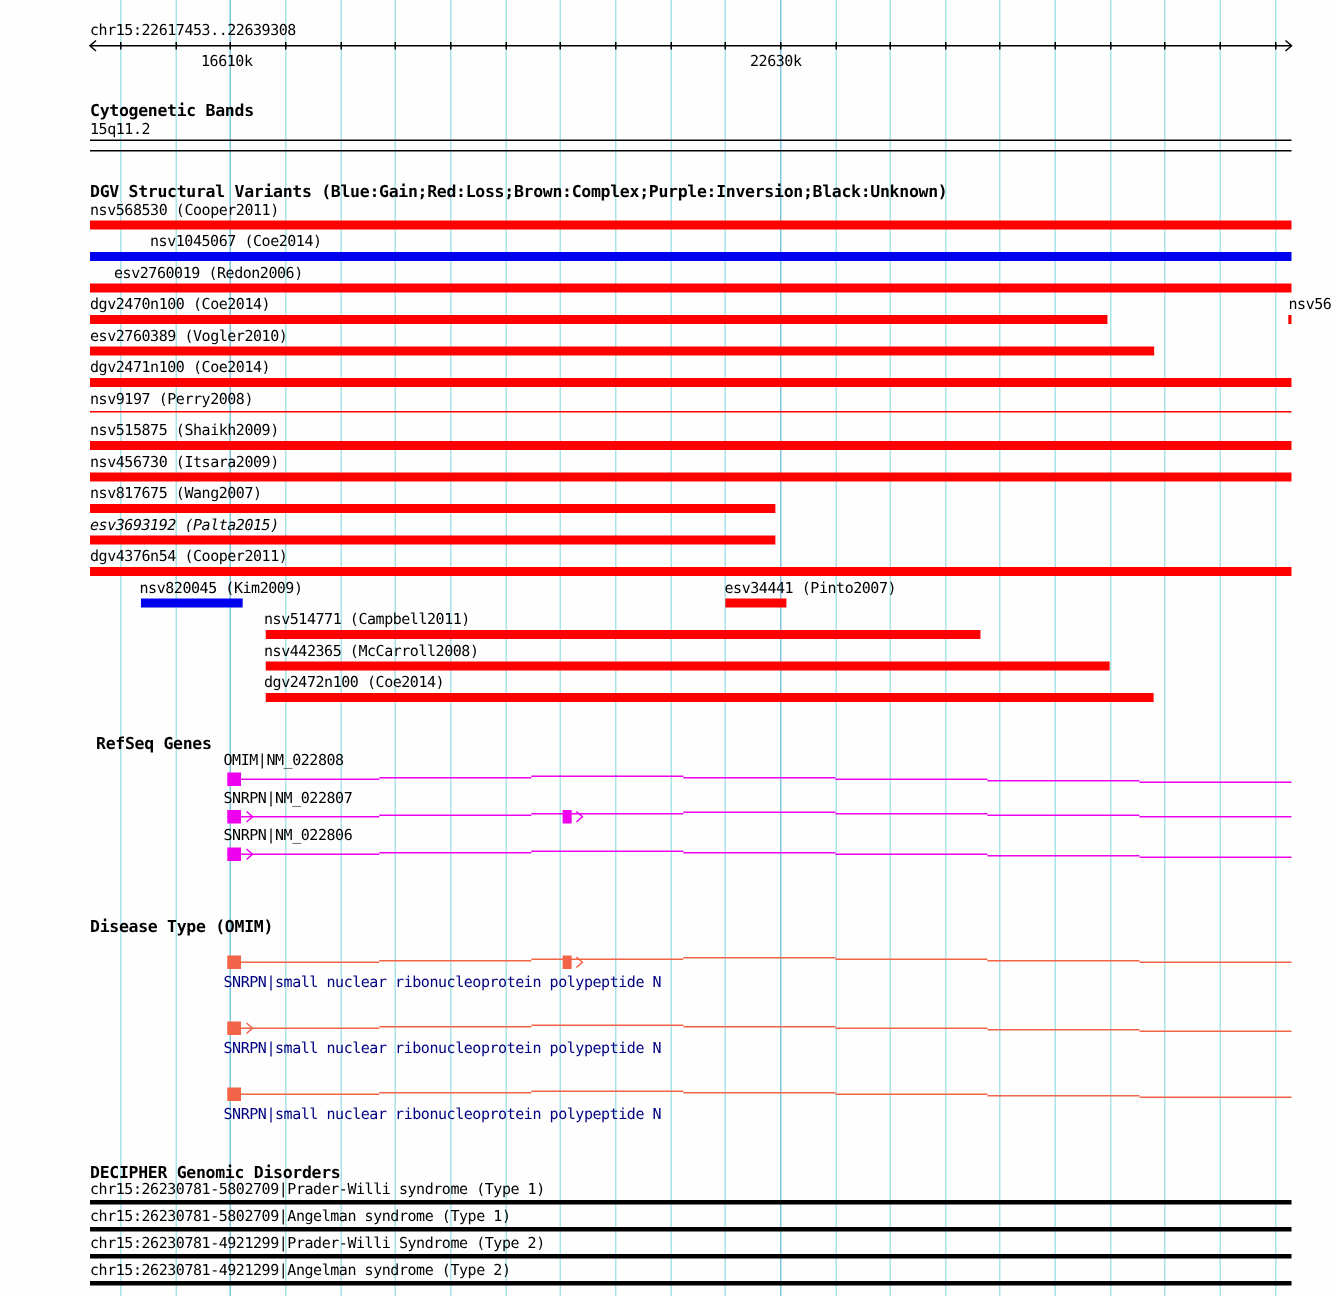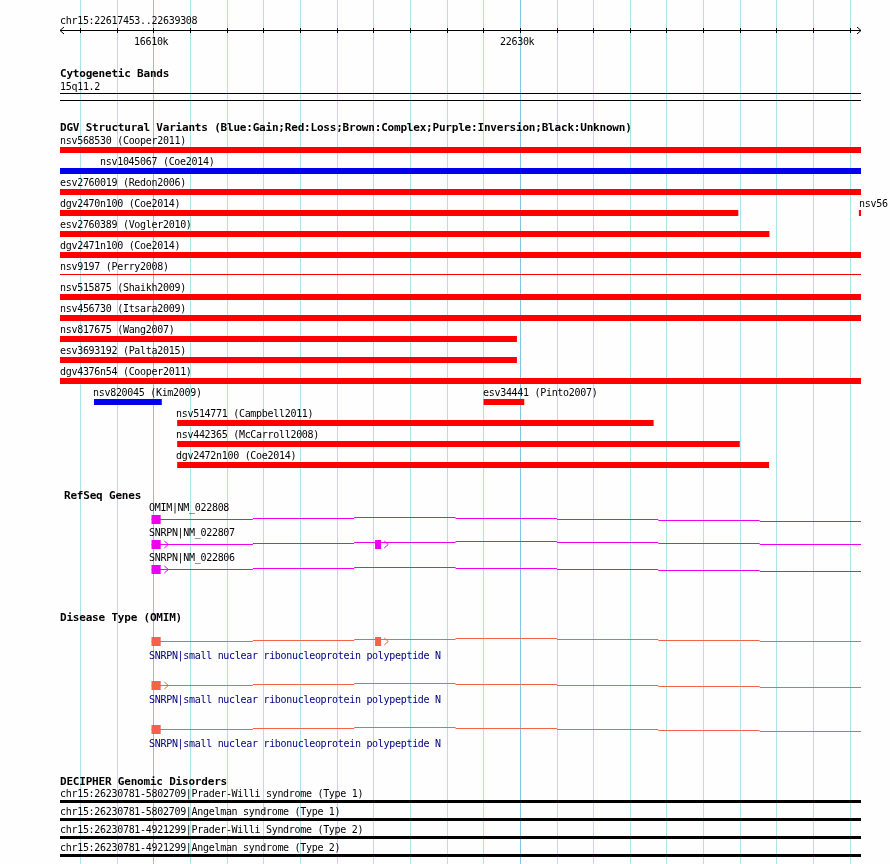--- a/index.html
+++ b/index.html
@@ -148,30 +148,30 @@
 <div class="lbl" style="left:134px;top:36px;">16610k</div>
 <div class="lbl" style="left:500px;top:36px;">22630k</div>
 
 <div class="ttl" style="left:60px;top:68px;">Cytogenetic Bands</div>
 <div class="lbl" style="left:60px;top:81px;">15q11.2</div>
 
 <div class="ttl" style="left:60px;top:122px;">DGV Structural Variants (Blue:Gain;Red:Loss;Brown:Complex;Purple:Inversion;Black:Unknown)</div>
 <div id="dgv-labels">
     <div class="lbl" style="left: 60px; top: 135px;">nsv568530 (Cooper2011)</div>
     <div class="lbl" style="left: 60px; top: 156px; margin-left: 40px;">nsv1045067 (Coe2014)</div>
-    <div class="lbl" style="left: 60px; top: 177px;">esv2760019 (Redon2006)</div>
+    <div class="lbl" style="left: 76px; top: 177px;">esv2760019 (Redon2006)</div>
     <div class="lbl" style="left: 60px; top: 198px;">dgv2470n100 (Coe2014)</div>
     <div class="lbl" style="left: 859px; top: 198px;">nsv56</div>
     <div class="lbl" style="left: 60px; top: 219px;">esv2760389 (Vogler2010)</div>
     <div class="lbl" style="left: 60px; top: 240px;">dgv2471n100 (Coe2014)</div>
     <div class="lbl" style="left: 60px; top: 261px;">nsv9197 (Perry2008)</div>
     <div class="lbl" style="left: 60px; top: 282px; text-align: center;">nsv515875 (Shaikh2009)</div>
     <div class="lbl" style="left: 60px; top: 303px;">nsv456730 (Itsara2009)</div>
     <div class="lbl" style="left: 60px; top: 324px;">nsv817675 (Wang2007)</div>
-    <div class="lbl" style="left: 60px; top: 345px;">esv3693192 (Palta2015)</div>
+    <div class="lbl" style="left: 60px; top: 345px; font-style: italic;">esv3693192 (Palta2015)</div>
     <div class="lbl" style="left: 60px; top: 366px;">dgv4376n54 (Cooper2011)</div>
     <div class="lbl" style="left: 93px; top: 387px;">nsv820045 (Kim2009)</div>
     <div class="lbl" style="left: 483px; top: 387px;">esv34441 (Pinto2007)</div>
     <div class="lbl" style="left: 176px; top: 408px;">nsv514771 (Campbell2011)</div>
     <div class="lbl" style="left: 176px; top: 429px;">nsv442365 (McCarroll2008)</div>
     <div class="lbl" style="left: 176px; top: 450px;">dgv2472n100 (Coe2014)</div>
   </div>
 
 <div class="ttl" style="left:64px;top:490px;">RefSeq Genes</div>
 <div id="refseq-labels">

